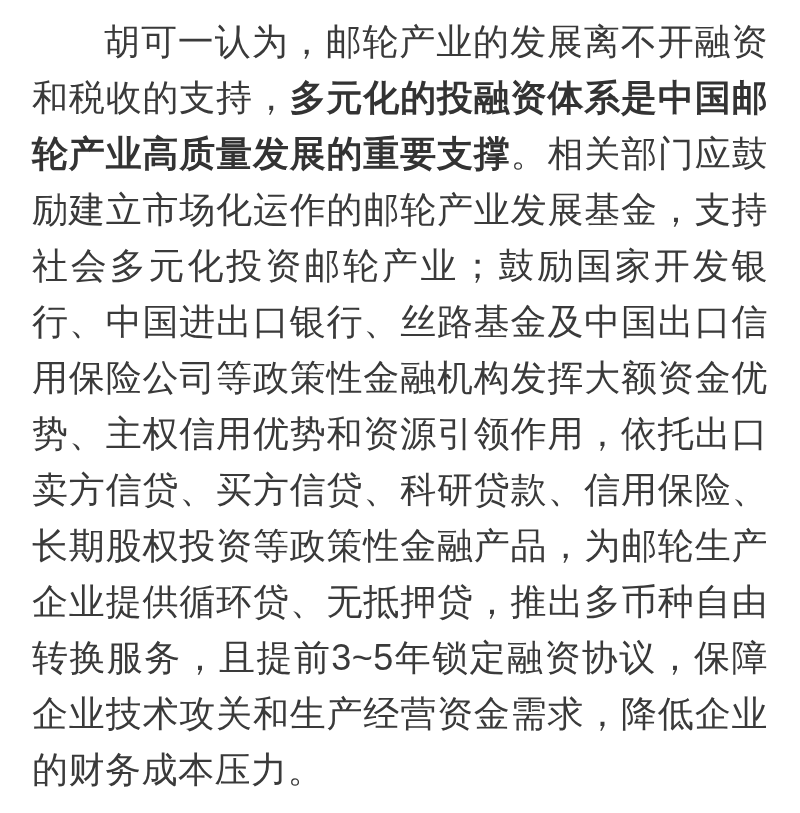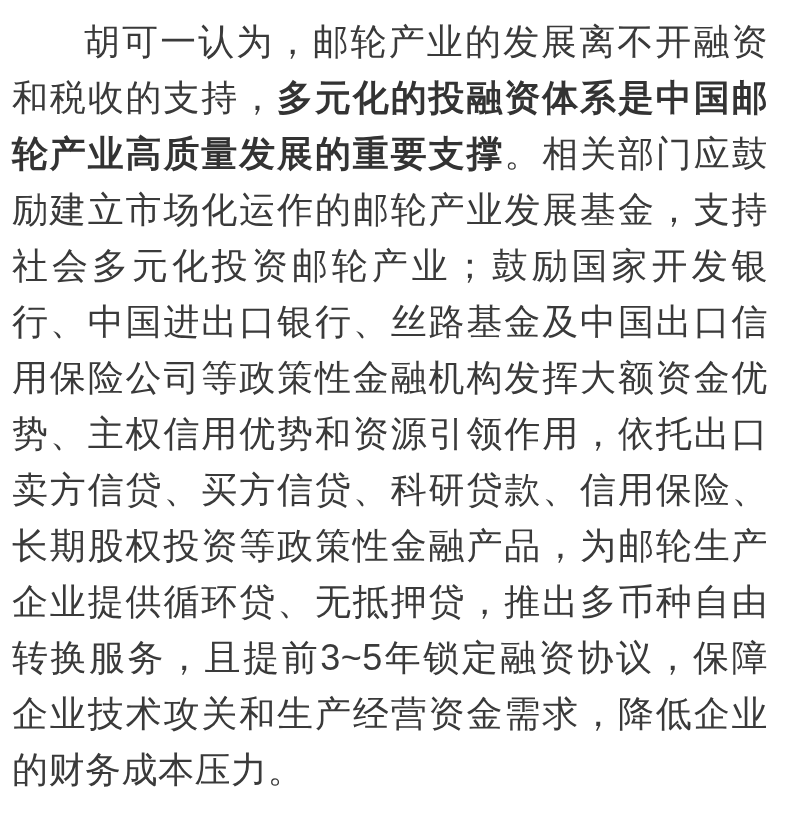--- a/index.html
+++ b/index.html
@@ -9,21 +9,21 @@
   }
   .page {
     position: relative;
     width: 800px;
     height: 813px;
     background: #ffffff;
     overflow: hidden;
     box-sizing: border-box;
   }
   .article {
-    padding: 14px 32px 0 12px;
+    padding: 14px 32px 0 32px;
   }
   .paragraph {
     margin: 0;
     font-family: "Liberation Sans", "DejaVu Sans", sans-serif;
     font-size: 36px;
     line-height: 56px;
     color: #3a3a3a;
     text-align: justify;
     text-justify: inter-ideograph;
     text-indent: 2em;

